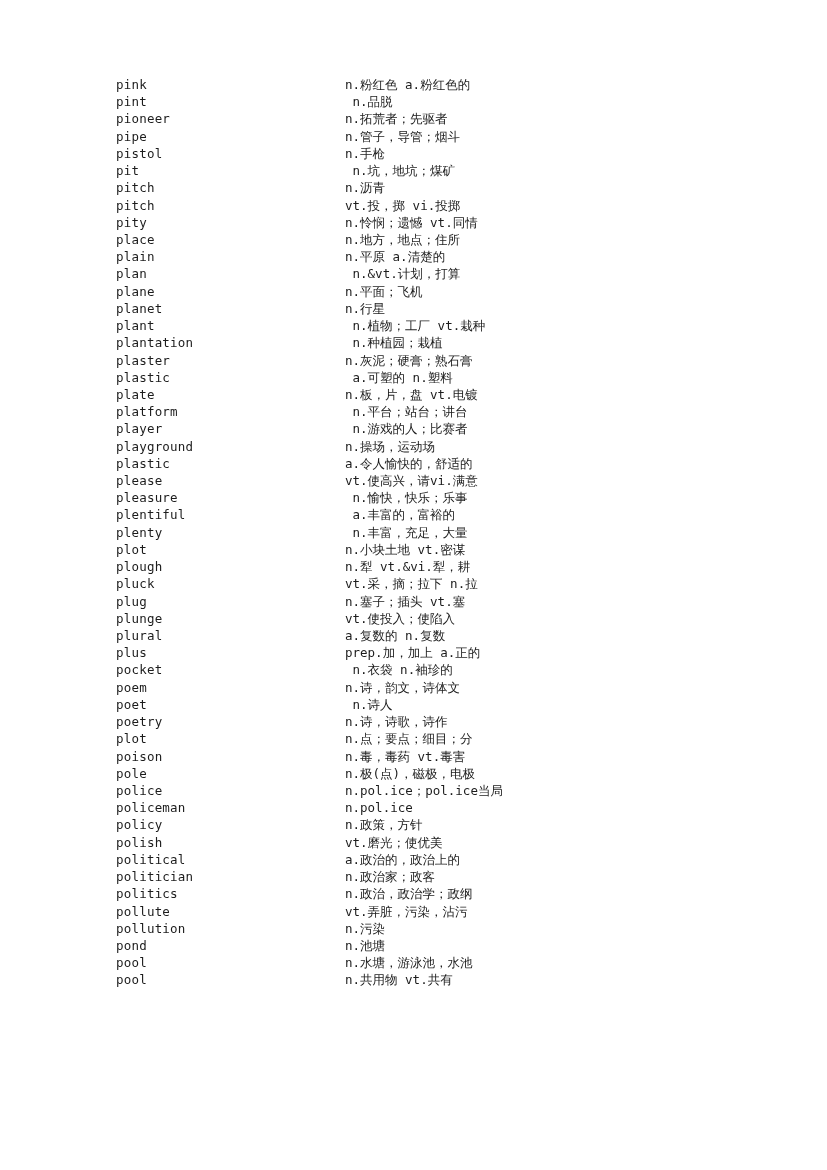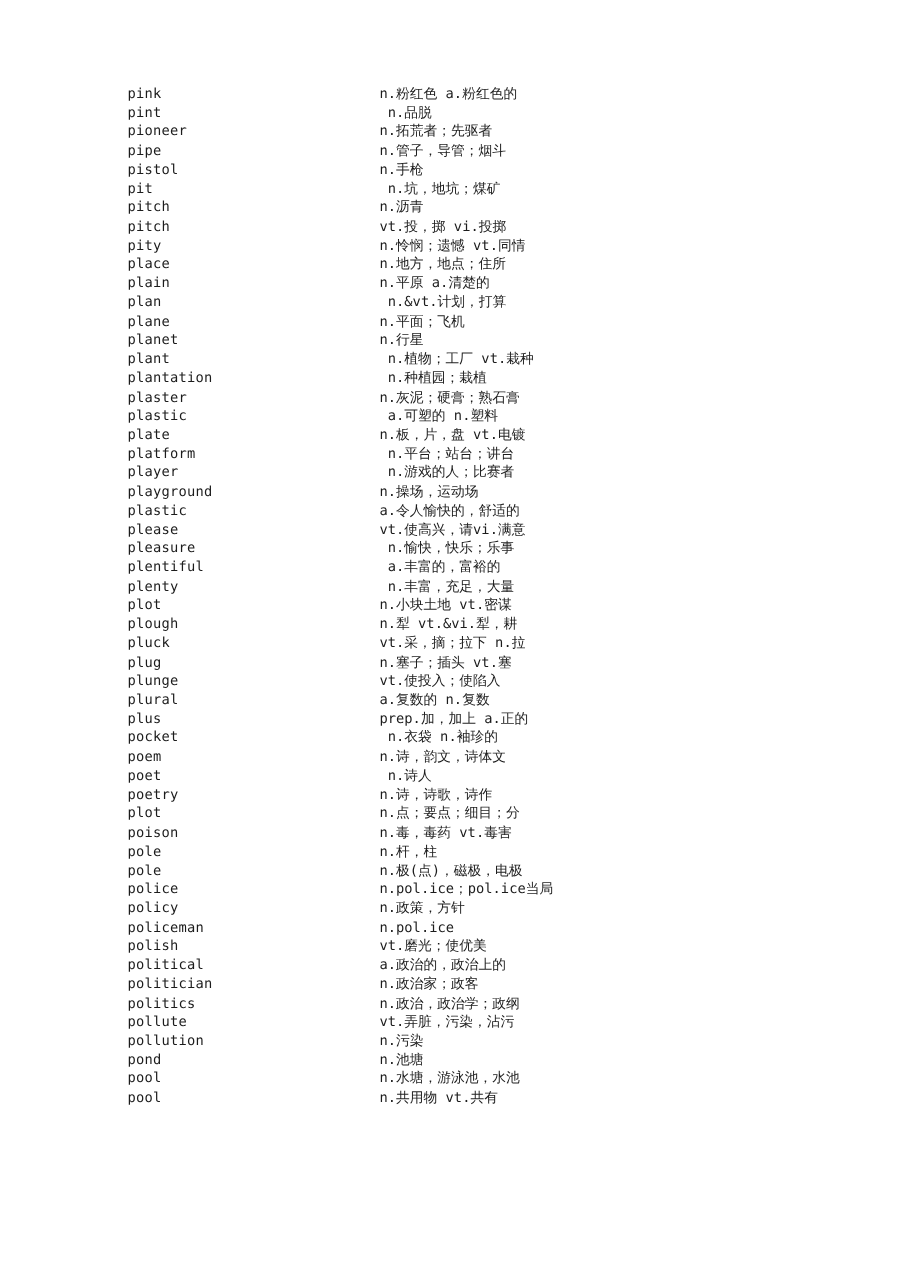--- a/index.html
+++ b/index.html
@@ -90,25 +90,24 @@
       <div class="row"><span class="term">plug</span><span class="definition">n.塞子；插头 vt.塞</span></div>
       <div class="row"><span class="term">plunge</span><span class="definition">vt.使投入；使陷入</span></div>
       <div class="row"><span class="term">plural</span><span class="definition">a.复数的 n.复数</span></div>
       <div class="row"><span class="term">plus</span><span class="definition">prep.加，加上 a.正的</span></div>
       <div class="row"><span class="term">pocket</span><span class="definition"> n.衣袋 n.袖珍的</span></div>
       <div class="row"><span class="term">poem</span><span class="definition">n.诗，韵文，诗体文</span></div>
       <div class="row"><span class="term">poet</span><span class="definition"> n.诗人</span></div>
       <div class="row"><span class="term">poetry</span><span class="definition">n.诗，诗歌，诗作</span></div>
       <div class="row"><span class="term">plot</span><span class="definition">n.点；要点；细目；分</span></div>
       <div class="row"><span class="term">poison</span><span class="definition">n.毒，毒药 vt.毒害</span></div>
-      <div class="row"><span class="term">pole</span><span class="definition">n.杆，柱</span></div>
       <div class="row"><span class="term">pole</span><span class="definition">n.极(点)，磁极，电极</span></div>
       <div class="row"><span class="term">police</span><span class="definition">n.pol.ice；pol.ice当局</span></div>
+      <div class="row"><span class="term">policeman</span><span class="definition">n.pol.ice</span></div>
       <div class="row"><span class="term">policy</span><span class="definition">n.政策，方针</span></div>
-      <div class="row"><span class="term">policeman</span><span class="definition">n.pol.ice</span></div>
       <div class="row"><span class="term">polish</span><span class="definition">vt.磨光；使优美</span></div>
       <div class="row"><span class="term">political</span><span class="definition">a.政治的，政治上的</span></div>
       <div class="row"><span class="term">politician</span><span class="definition">n.政治家；政客</span></div>
       <div class="row"><span class="term">politics</span><span class="definition">n.政治，政治学；政纲</span></div>
       <div class="row"><span class="term">pollute</span><span class="definition">vt.弄脏，污染，沾污</span></div>
       <div class="row"><span class="term">pollution</span><span class="definition">n.污染</span></div>
       <div class="row"><span class="term">pond</span><span class="definition">n.池塘</span></div>
       <div class="row"><span class="term">pool</span><span class="definition">n.水塘，游泳池，水池</span></div>
       <div class="row"><span class="term">pool</span><span class="definition">n.共用物 vt.共有</span></div>
     </div>

